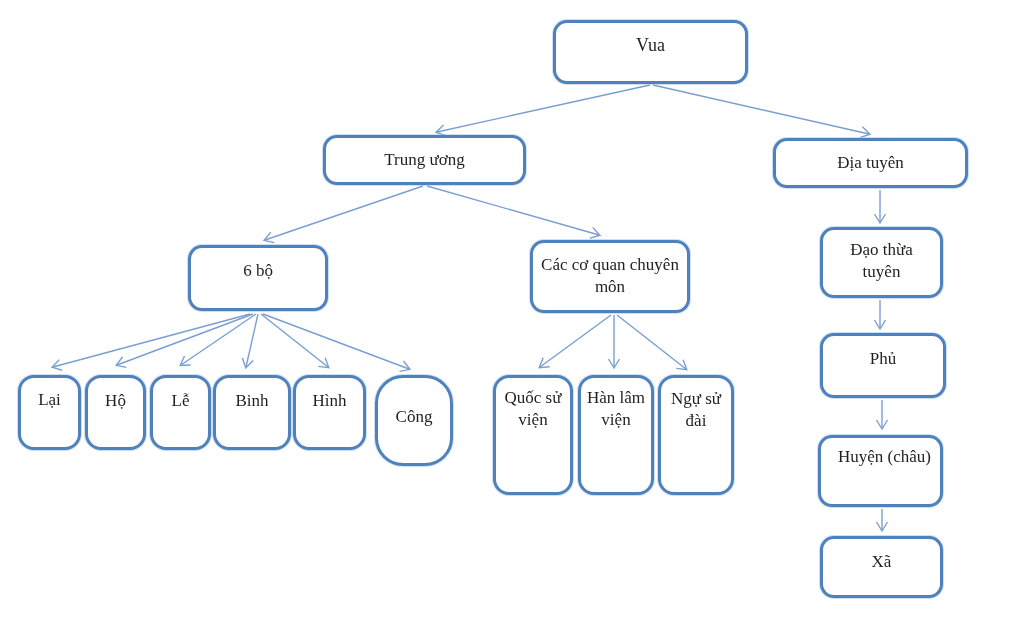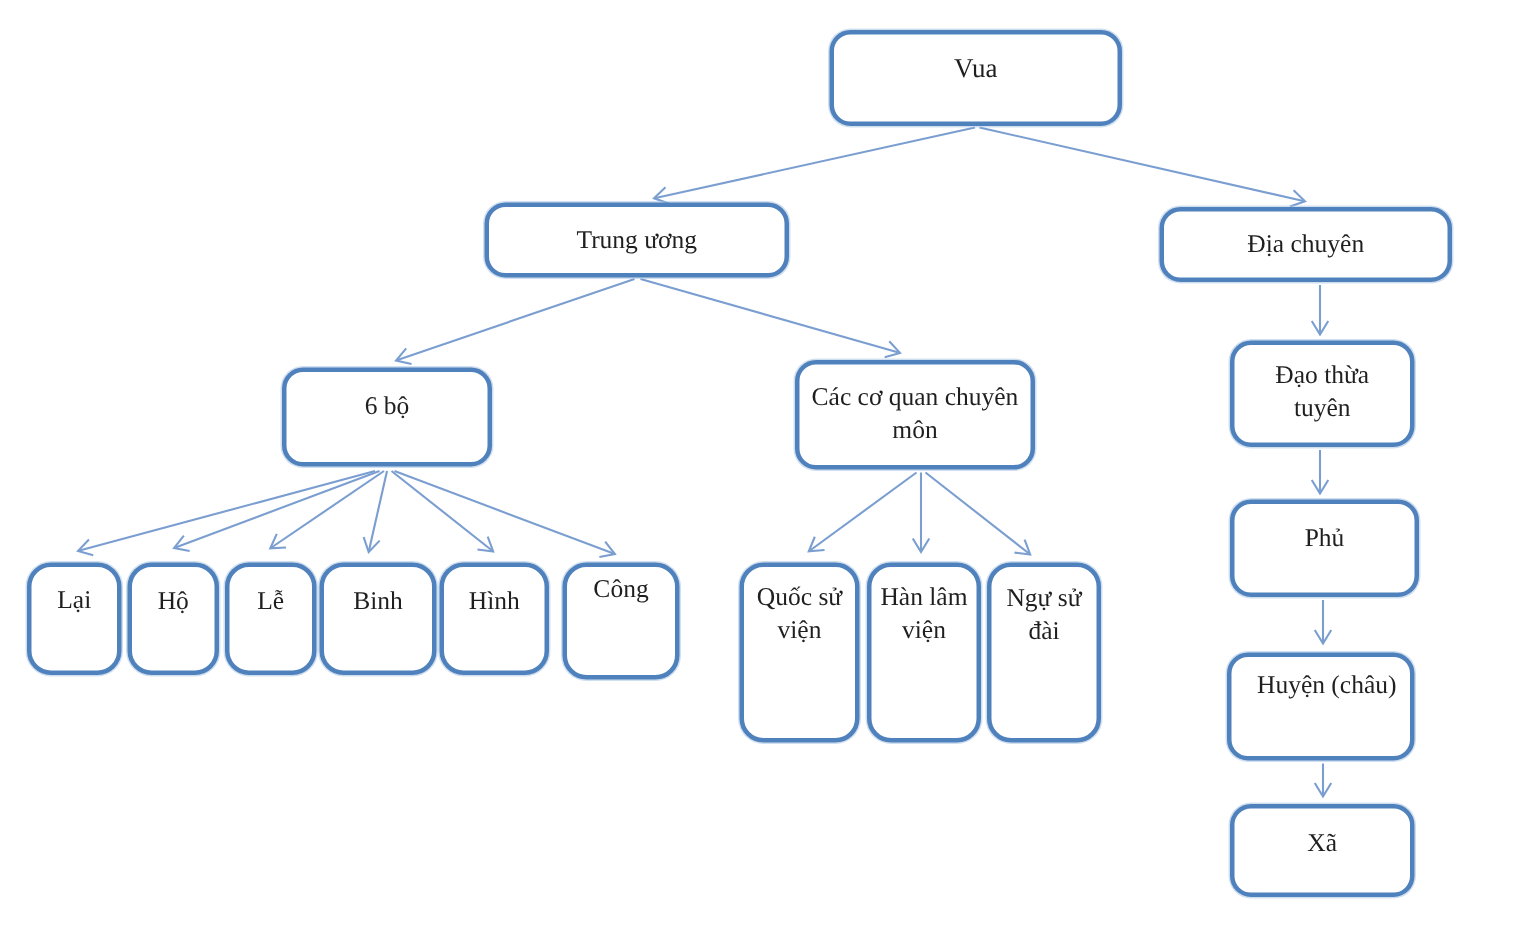--- a/index.html
+++ b/index.html
@@ -51,21 +51,21 @@
   #n-vua            { left: 553px; top:  20px; width: 195px; height: 64px; font-size: 18px; }
   #n-trung-uong     { left: 323px; top: 135px; width: 203px; height: 50px; }
   #n-dia-phuong     { left: 773px; top: 138px; width: 195px; height: 50px; }
   #n-bo6            { left: 188px; top: 245px; width: 140px; height: 66px; padding-top: 12px; }
   #n-chuyen-mon     { left: 530px; top: 240px; width: 160px; height: 73px; }
   #n-lai            { left:  18px; top: 375px; width:  63px; height: 75px; border-radius: 16px; }
   #n-ho             { left:  85px; top: 375px; width:  61px; height: 75px; padding-top: 12px; border-radius: 16px; }
   #n-le             { left: 150px; top: 375px; width:  61px; height: 75px; padding-top: 12px; border-radius: 16px; }
   #n-binh           { left: 213px; top: 375px; width:  78px; height: 75px; padding-top: 12px; border-radius: 16px; }
   #n-hinh           { left: 293px; top: 375px; width:  73px; height: 75px; padding-top: 12px; border-radius: 16px; }
-  #n-cong           { left: 375px; top: 375px; width:  78px; height: 78px; padding-top: 4px; border-radius: 16px; }
+  #n-cong           { left: 375px; top: 375px; width:  78px; height: 91px; padding-top: 28px; border-radius: 28px; }
   #n-quoc-su-vien   { left: 493px; top: 375px; width:  80px; height: 120px; padding-top: 9px; border-radius: 16px; font-family: Liberation Serif, serif; }
   #n-han-lam-vien   { left: 578px; top: 375px; width:  76px; height: 120px; padding-top: 9px; border-radius: 16px; }
   #n-ngu-su-dai     { left: 658px; top: 375px; width:  76px; height: 120px; padding-top: 10px; border-radius: 16px; }
   #n-dao-thua-tuyen { left: 820px; top: 227px; width: 123px; height: 71px; padding: 9px 8px 0 8px; }
   #n-phu            { left: 820px; top: 333px; width: 126px; height: 65px; padding-top: 12px; }
   #n-huyen-chau     { left: 818px; top: 435px; width: 125px; height: 72px; padding: 8px 6px 0 14px; }
   #n-xa             { left: 820px; top: 536px; width: 123px; height: 62px; padding-top: 12px; }
 </style>
 </head>
 <body>
@@ -97,21 +97,21 @@
     <line class="connector-line" x1="617" y1="315" x2="686" y2="369" marker-end="url(#arw)"></line>
 
     <line class="connector-line" x1="880" y1="190" x2="880" y2="222" marker-end="url(#arw)"></line>
     <line class="connector-line" x1="880" y1="300" x2="880" y2="328" marker-end="url(#arw)"></line>
     <line class="connector-line" x1="882" y1="400" x2="882" y2="428" marker-end="url(#arw)"></line>
     <line class="connector-line" x1="882" y1="509" x2="882" y2="530" marker-end="url(#arw)"></line>
   </svg>
 
   <div class="node" id="n-vua">Vua</div>
   <div class="node" id="n-trung-uong">Trung ương</div>
-  <div class="node" id="n-dia-phuong">Địa chuyên</div>
+  <div class="node" id="n-dia-phuong">Địa tuyên</div>
   <div class="node" id="n-bo6">6 bộ</div>
   <div class="node" id="n-chuyen-mon">Các cơ quan chuyên môn</div>
   <div class="node" id="n-lai">Lại</div>
   <div class="node" id="n-ho">Hộ</div>
   <div class="node" id="n-le">Lễ</div>
   <div class="node" id="n-binh">Binh</div>
   <div class="node" id="n-hinh">Hình</div>
   <div class="node" id="n-cong">Công</div>
   <div class="node" id="n-quoc-su-vien">Quốc sử viện</div>
   <div class="node" id="n-han-lam-vien">Hàn lâm viện</div>

